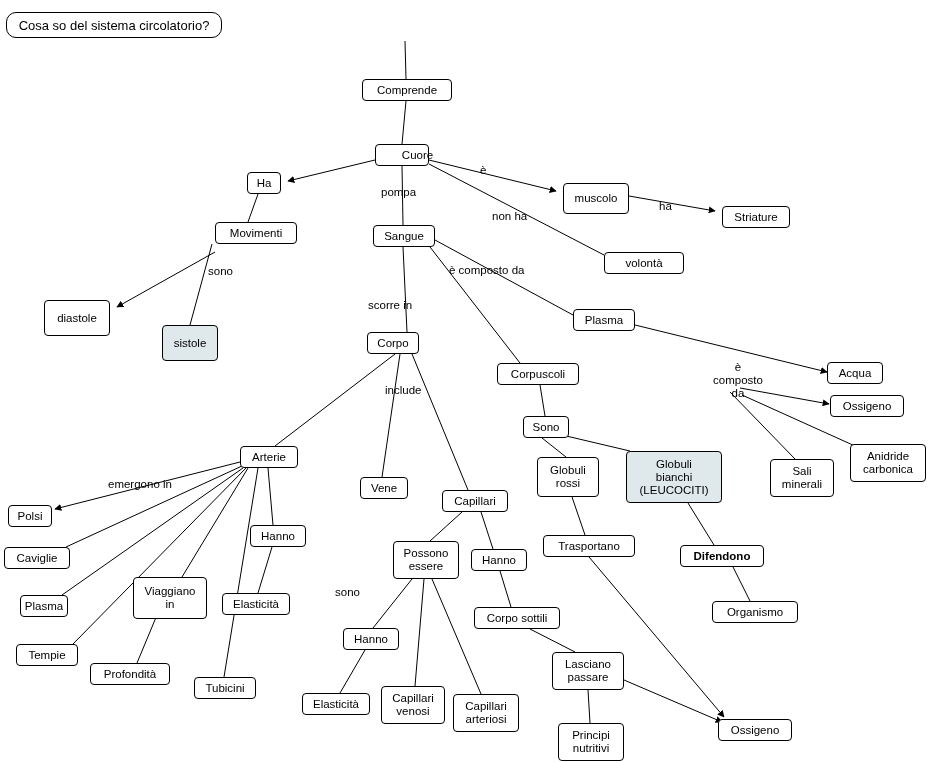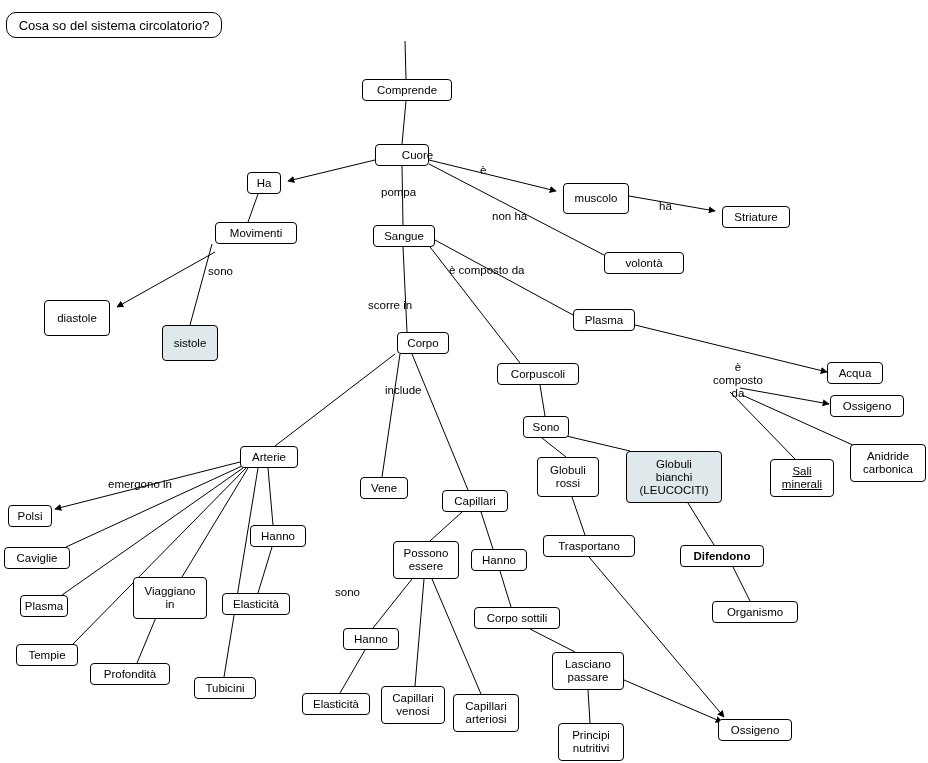--- a/index.html
+++ b/index.html
@@ -169,27 +169,27 @@
   <div class="node" style="left:375px; top:144px; width:54px; height:22px;padding-left:36px;">Cuore</div>
   <div class="node" style="left:247px; top:172px; width:34px; height:22px;">Ha</div>
   <div class="node" style="left:563px; top:183px; width:66px; height:31px;">muscolo</div>
   <div class="node" style="left:722px; top:206px; width:68px; height:22px;">Striature</div>
   <div class="node" style="left:604px; top:252px; width:80px; height:22px;">volontà</div>
   <div class="node" style="left:215px; top:222px; width:82px; height:22px;">Movimenti</div>
   <div class="node" style="left:44px; top:300px; width:66px; height:36px;">diastole</div>
   <div class="node shaded" style="left:162px; top:325px; width:56px; height:36px;">sistole</div>
   <div class="node" style="left:373px; top:225px; width:62px; height:22px;">Sangue</div>
   <div class="node" style="left:573px; top:309px; width:62px; height:22px;">Plasma</div>
-  <div class="node" style="left:397px; top:332px; width:52px; height:22px;">Corpo</div>
+  <div class="node" style="left:367px; top:332px; width:52px; height:22px;">Corpo</div>
   <div class="node" style="left:497px; top:363px; width:82px; height:22px;">Corpuscoli</div>
   <div class="node" style="left:827px; top:362px; width:56px; height:22px;">Acqua</div>
   <div class="node" style="left:830px; top:395px; width:74px; height:22px;">Ossigeno</div>
   <div class="node" style="left:850px; top:444px; width:76px; height:38px;">Anidride
 carbonica</div>
-  <div class="node" style="left:770px; top:459px; width:64px; height:38px;text-decoration:underline;">Sali
+  <div class="node" style="left:770px; top:459px; width:64px; height:38px;">Sali
 minerali</div>
   <div class="node" style="left:523px; top:416px; width:46px; height:22px;">Sono</div>
   <div class="node" style="left:537px; top:457px; width:62px; height:40px;">Globuli
 rossi</div>
   <div class="node shaded" style="left:626px; top:451px; width:96px; height:52px;">Globuli
 bianchi
 (LEUCOCITI)</div>
   <div class="node" style="left:543px; top:535px; width:92px; height:22px;">Trasportano</div>
   <div class="node" style="left:680px; top:545px; width:84px; height:22px;font-weight:bold;">Difendono</div>
   <div class="node" style="left:712px; top:601px; width:86px; height:22px;">Organismo</div>

